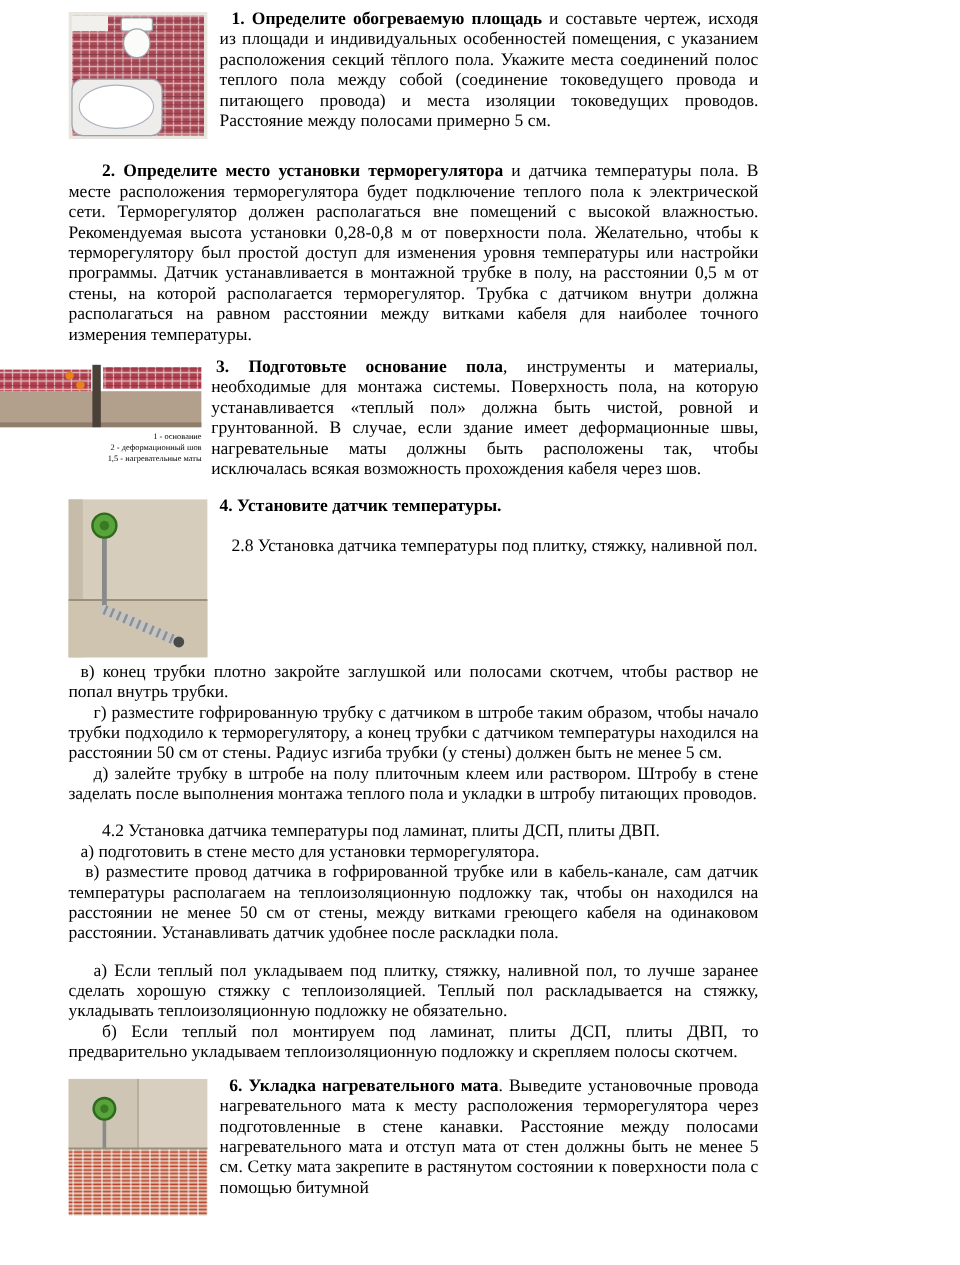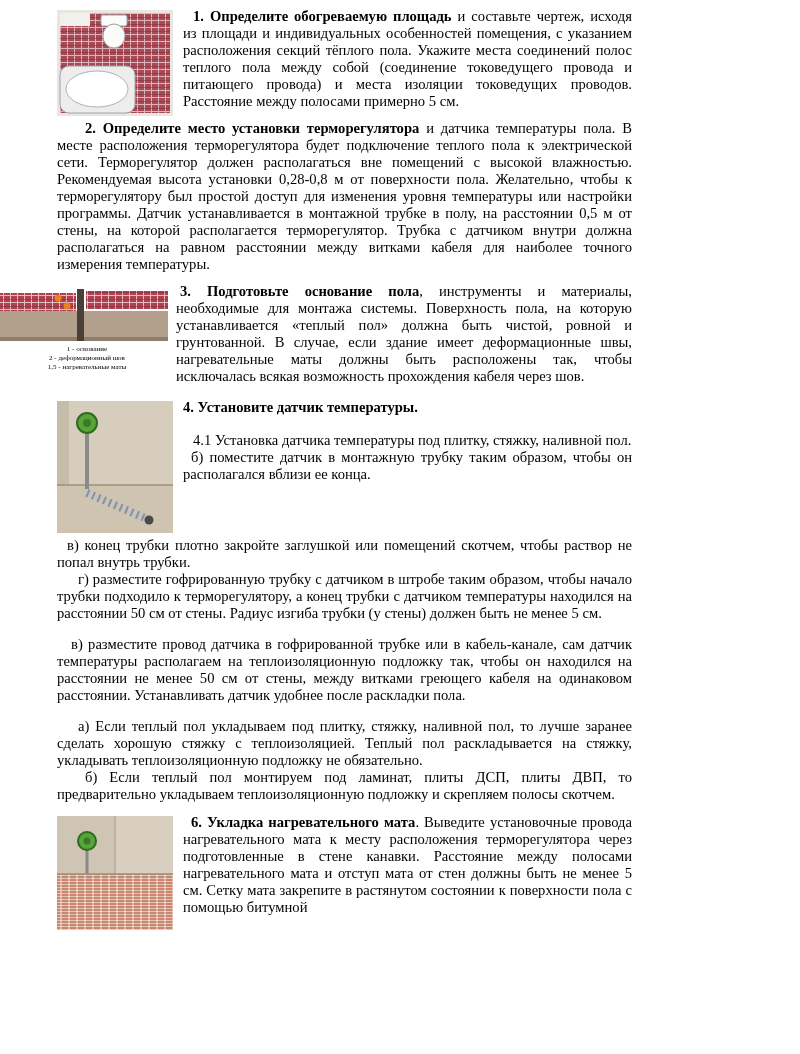--- a/index.html
+++ b/index.html
@@ -9,32 +9,32 @@
     width:660px;height:1054px;box-sizing:border-box;
     padding:8px 28px 6px 57px;overflow:hidden;background:#fff;
     font-size:14.6px;line-height:17px;
   }
   .sec::after{content:"";display:block;clear:both;}
   p{margin:0;text-align:justify;}
   .b{font-weight:700;}
   .i4{text-indent:4px}.i8{text-indent:8px}.i10{text-indent:10px}
   .i14{text-indent:14px}.i21{text-indent:21px}.i28{text-indent:28px}
   .i113{text-indent:113px}
-  .mt10{margin-top:10px}.mt12{margin-top:11px}.mt14{margin-top:14px}.mt15{}.mt16{margin-top:16px}
+  .mt10{margin-top:10px}.mt12{margin-top:11px}.mt14{margin-top:14px}.mt15{margin-top:15px}.mt16{margin-top:16px}
   .mb16{margin-bottom:0}
   .clear{clear:left;}
 
   figure{margin:0;padding:0;}
   .fig{float:left;}
   .fig svg{display:block;}
   .fig1{width:116px;height:106px;margin:2px 10px 4px 0;}
   .fig2{width:168px;height:92px;margin:2px 8px 2px -57px;}
   .fig3{width:116px;height:132px;margin:2px 10px 4px 0;}
   .fig4{width:116px;height:114px;margin:2px 10px 2px 0;}
-  .fig-labels{font-size:7px;line-height:9px;text-align:center;padding-left:6px;}
+  .fig-labels{font-size:7px;line-height:9px;text-align:right;padding-left:6px;}
   .fig-labels span{display:block;white-space:nowrap;}
 </style>
 </head>
 <body>
 
 <div class="page">
 
   <div class="sec">
     <figure class="fig fig1">
       <svg width="116" height="106" viewBox="0 0 116 106">
@@ -98,27 +98,29 @@
         <line x1="0" y1="84" x2="116" y2="84" stroke="#9a8f7a" stroke-width="1.5"></line>
         <line x1="30" y1="32" x2="30" y2="92" stroke="#8a8a8a" stroke-width="4"></line>
         <line x1="30" y1="92" x2="90" y2="118" stroke="#c4c4c4" stroke-width="8" stroke-linecap="round"></line>
         <line x1="30" y1="92" x2="90" y2="118" stroke="#8f8f8f" stroke-width="8" stroke-dasharray="2,4"></line>
         <circle cx="92" cy="119" r="4.5" fill="#4a4a4a"></circle>
         <circle cx="30" cy="22" r="10" fill="#58a33a" stroke="#2e6b1e" stroke-width="2"></circle>
         <circle cx="30" cy="22" r="4" fill="#3a7a24"></circle>
       </svg>
     </figure>
     <p class="b mb16">4. Установите датчик температуры.</p>
-    <p class="i10 mt16">4.1 Установка датчика температуры под плитку, стяжку, наливной пол.</p>
-    <p class="i8">б) поместите датчик в монтажную трубку таким образом, чтобы он располагался вблизи ее конца.</p>
-    <p class="i10 clear">в) конец трубки плотно закройте заглушкой или помещений скотчем, чтобы раствор не попал внутрь трубки.</p>
+    <p class="i10 mt16">2.8 Установка датчика температуры под плитку, стяжку, наливной пол.</p>
+    <p class="i10 clear">в) конец трубки плотно закройте заглушкой или полосами скотчем, чтобы раствор не попал внутрь трубки.</p>
     <p class="i21">г) разместите гофрированную трубку с датчиком в штробе таким образом, чтобы начало трубки подходило к терморегулятору, а конец трубки с датчиком температуры находился на расстоянии 50 см от стены. Радиус изгиба трубки (у стены) должен быть не менее 5 см.</p>
+    <p class="i21">д) залейте трубку в штробе на полу плиточным клеем или раствором. Штробу в стене заделать после выполнения монтажа теплого пола и укладки в штробу питающих проводов.</p>
   </div>
 
   <div class="sec mt14">
+    <p class="i28">4.2 Установка датчика температуры под ламинат, плиты ДСП, плиты ДВП.</p>
+    <p class="i10">а) подготовить в стене место для установки терморегулятора.</p>
     <p class="i14">в) разместите провод датчика в гофрированной трубке или в кабель-канале, сам датчик температуры располагаем на теплоизоляционную подложку так, чтобы он находился на расстоянии не менее 50 см от стены, между витками греющего кабеля на одинаковом расстоянии. Устанавливать датчик удобнее после раскладки пола.</p>
   </div>
 
   <div class="sec mt14">
     <p class="i21">а) Если теплый пол укладываем под плитку, стяжку, наливной пол, то лучше заранее сделать хорошую стяжку с теплоизоляцией. Теплый пол раскладывается на стяжку, укладывать теплоизоляционную подложку не обязательно.</p>
     <p class="i28">б) Если теплый пол монтируем под ламинат, плиты ДСП, плиты ДВП, то предварительно укладываем теплоизоляционную подложку и скрепляем полосы скотчем.</p>
   </div>
 
   <div class="sec mt12">
     <figure class="fig fig4">

